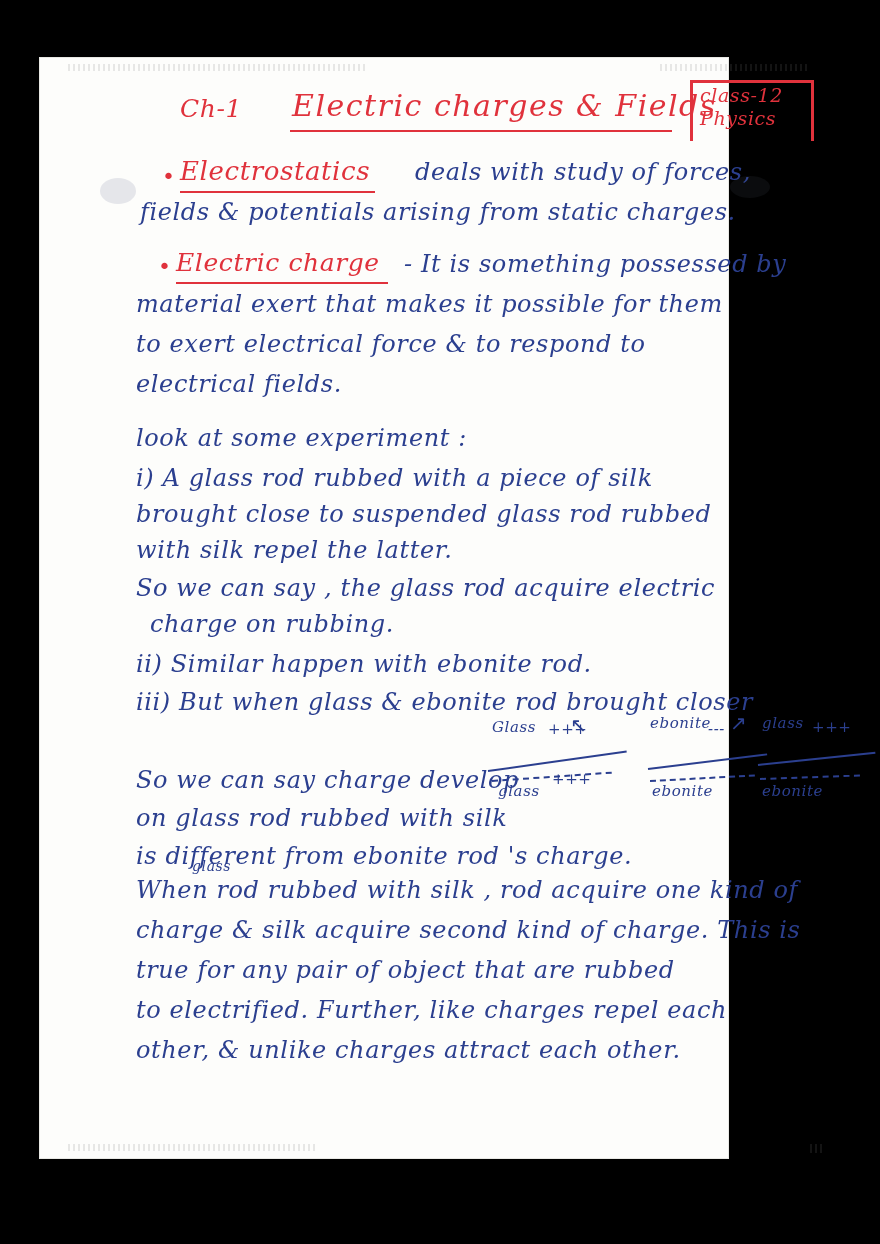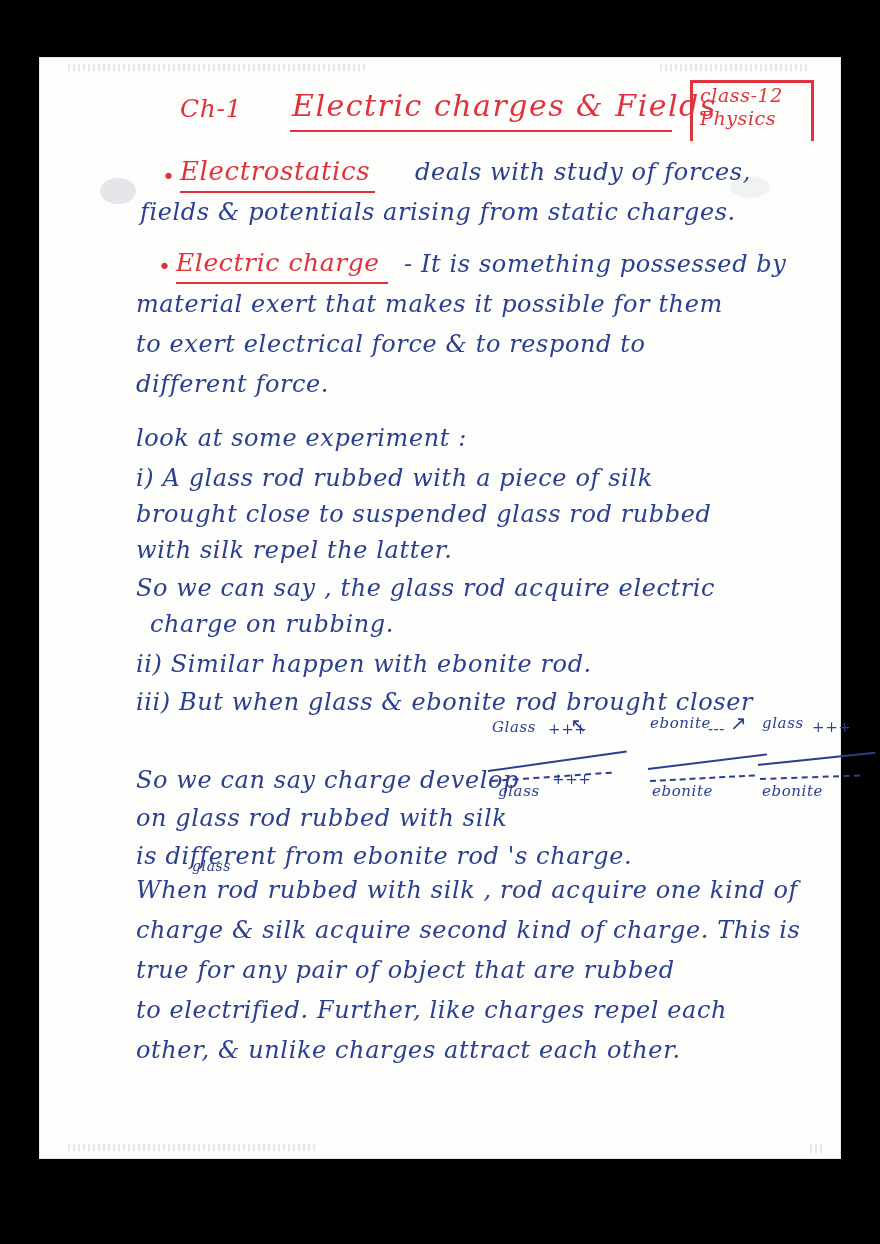--- a/index.html
+++ b/index.html
@@ -11,21 +11,21 @@
     width: 880px;
     height: 1244px;
     font-family: "DejaVu Sans", sans-serif;
     overflow: hidden;
   }
 
   .page {
     position: absolute;
     left: 40px;
     top: 58px;
-    width: 800px;
+    width: 688px;
     height: 1100px;
     background: #fdfdfb;
     box-shadow: 0 0 0 1px #e8e8e4;
   }
 
   
   .scan-noise {
     position: absolute;
     height: 7px;
     background: repeating-linear-gradient(90deg,
@@ -144,21 +144,21 @@
   <div class="ul-red" style="left:140px; top:133px; width:195px;"></div>
   <div class="hand l" style="left:348px; top:100px;margin-left:27px;">deals  with   study  of  forces,</div>
   <div class="hand l" style="left:100px; top:140px;">fields  &amp;   potentials  arising  from  static  charges.</div>
 
   <div class="bullet" style="left:118px; top:196px;">•</div>
   <div class="hand l red" style="left:136px; top:190px; font-size:25px;">Electric charge</div>
   <div class="ul-red" style="left:136px; top:224px; width:212px;"></div>
   <div class="hand l" style="left:364px; top:192px;">-  It  is  something  possessed  by</div>
   <div class="hand l" style="left:96px; top:232px;">material  exert  that  makes  it  possible  for  them</div>
   <div class="hand l" style="left:96px; top:272px;">to  exert  electrical   force  &amp;  to  respond  to</div>
-  <div class="hand l" style="left:96px; top:312px;">different  force.</div>
+  <div class="hand l" style="left:96px; top:312px;">electrical  fields.</div>
 
   <div class="hand l" style="left:96px; top:366px;">look  at  some  experiment :</div>
   <div class="hand l" style="left:96px; top:406px;">i)  A  glass  rod  rubbed  with  a  piece  of  silk</div>
   <div class="hand l" style="left:96px; top:442px;">brought  close  to   suspended  glass  rod  rubbed</div>
   <div class="hand l" style="left:96px; top:478px;">with  silk  repel  the  latter.</div>
   <div class="hand l" style="left:96px; top:516px;">So  we  can  say ,  the  glass   rod  acquire  electric</div>
   <div class="hand l" style="left:110px; top:552px;">charge  on   rubbing.</div>
   <div class="hand l" style="left:96px; top:592px;">ii)  Similar  happen   with  ebonite  rod.</div>
   <div class="hand l" style="left:96px; top:630px;">iii)  But  when  glass  &amp;  ebonite  rod  brought  closer</div>
 

